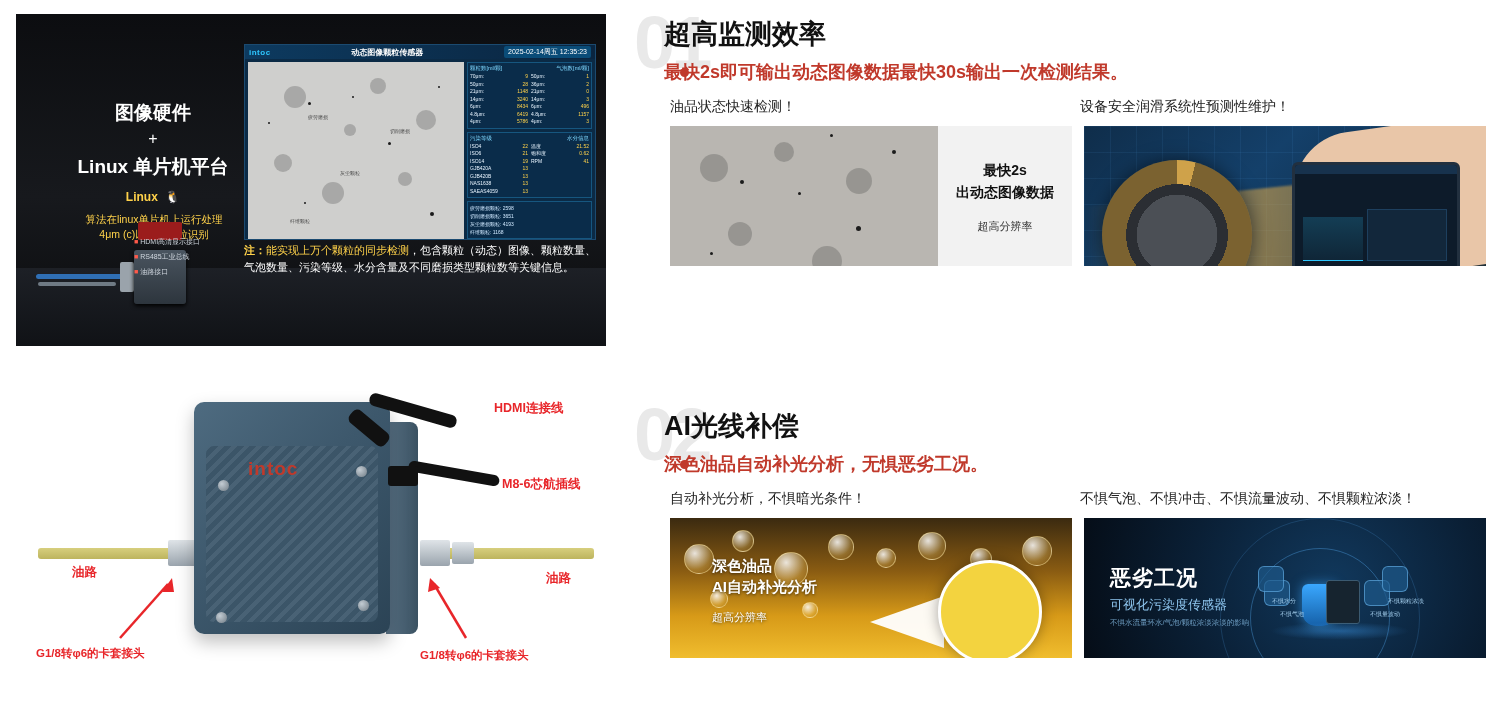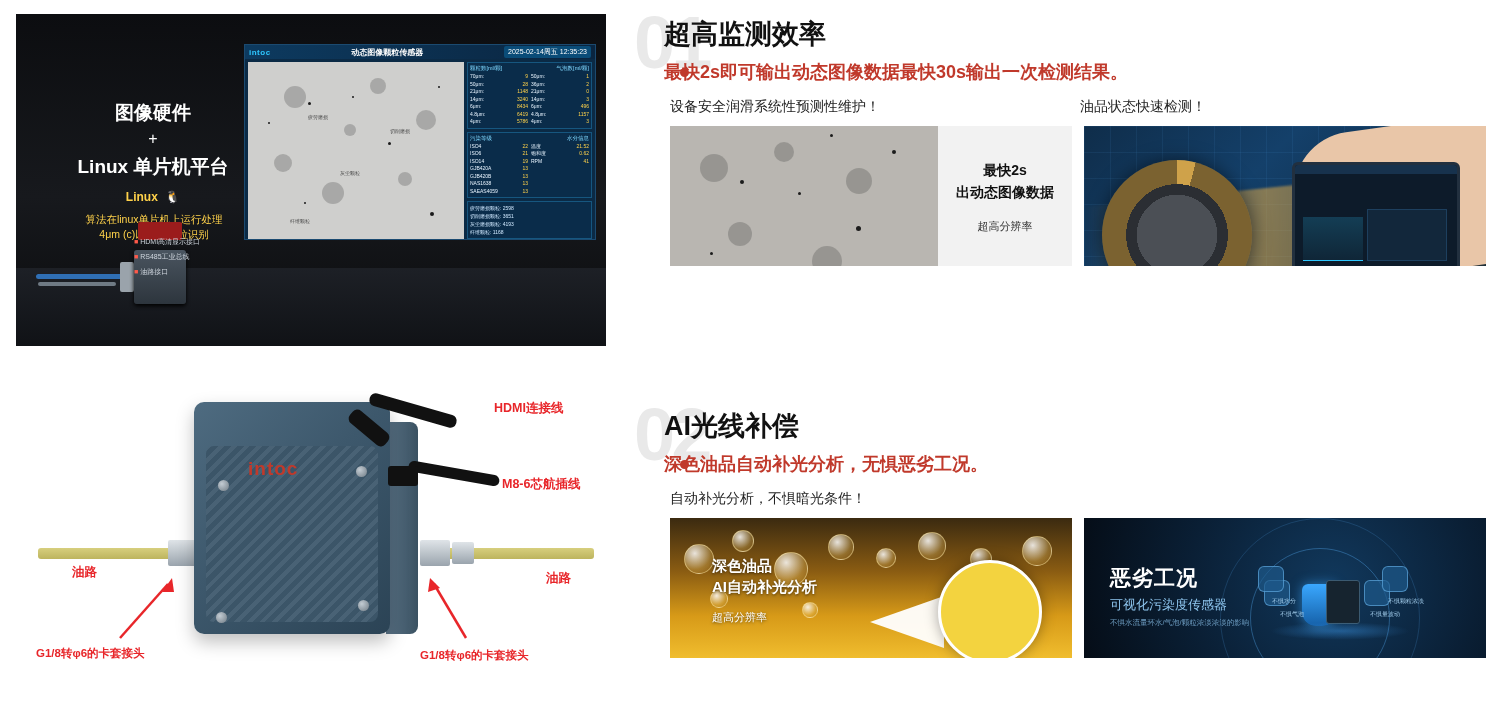--- a/index.html
+++ b/index.html
@@ -211,20 +211,23 @@
       <div class="dev-cable2"></div>
       <div class="dev-box2"></div>
       <div class="dev-box"></div>
 
       <div class="pt-callouts">
         <div><span class="arr">■</span> <span>HDMI高清显示接口</span></div>
         <div><span class="arr">■</span> <span>RS485工业总线</span></div>
         <div><span class="arr">■</span> <span>油路接口</span></div>
       </div>
 
+      <div class="pt-note">
+        <span class="star">注：</span><span class="hl">能实现上万个颗粒的同步检测</span><span>，包含颗粒（动态）图像、颗粒数量、气泡数量、污染等级、水分含量及不同磨损类型颗粒数等关键信息。</span>
+      </div>
 
       <div class="screen">
         <div class="screen-top">
           <span class="screen-brand">intoc</span>
           <span class="screen-title">动态图像颗粒传感器</span>
           <span class="screen-time">2025-02-14周五 12:35:23</span>
         </div>
         <div class="screen-body">
           <div class="screen-img">
             <div class="blob" style="left:36px;top:24px;width:22px;height:22px;"></div>
@@ -421,22 +424,22 @@
   <div class="right-col">
 
     <div class="section sec1">
       <div class="ghost-num">01</div>
       <div class="sec-title">超高监测效率</div>
       <div class="sec-sub">
         <span class="bullet"></span>
         <span>最快2s即可输出动态图像数据最快30s输出一次检测结果。</span>
       </div>
       <div class="cap-row">
+        <div class="cap left">油品状态快速检测！</div>
         <div class="cap right">设备安全润滑系统性预测性维护！</div>
-        <div class="cap left">油品状态快速检测！</div>
       </div>
       <div class="img-row">
         <div class="img-card imgA">
           <div class="photo">
             <div class="p" style="left:30px;top:28px;width:28px;height:28px;"></div>
             <div class="p" style="left:104px;top:16px;width:20px;height:20px;"></div>
             <div class="p" style="left:176px;top:42px;width:26px;height:26px;"></div>
             <div class="p" style="left:58px;top:96px;width:24px;height:24px;"></div>
             <div class="p" style="left:142px;top:120px;width:30px;height:30px;"></div>
             <div class="p" style="left:216px;top:140px;width:22px;height:22px;"></div>
@@ -473,20 +476,21 @@
 
     <div class="section sec2">
       <div class="ghost-num">02</div>
       <div class="sec-title">AI光线补偿</div>
       <div class="sec-sub">
         <span class="bullet"></span>
         <span>深色油品自动补光分析，无惧恶劣工况。</span>
       </div>
       <div class="cap-row">
         <div class="cap left">自动补光分析，不惧暗光条件！</div>
+        <div class="cap right">不惧气泡、不惧冲击、不惧流量波动、不惧颗粒浓淡！</div>
       </div>
       <div class="img-row">
         <div class="img-card imgC">
           <div class="bub" style="left:14px;top:26px;width:30px;height:30px;"></div>
           <div class="bub" style="left:62px;top:12px;width:22px;height:22px;"></div>
           <div class="bub" style="left:104px;top:34px;width:34px;height:34px;"></div>
           <div class="bub" style="left:158px;top:16px;width:26px;height:26px;"></div>
           <div class="bub" style="left:206px;top:30px;width:20px;height:20px;"></div>
           <div class="bub" style="left:248px;top:14px;width:28px;height:28px;"></div>
           <div class="bub" style="left:300px;top:30px;width:22px;height:22px;"></div>

